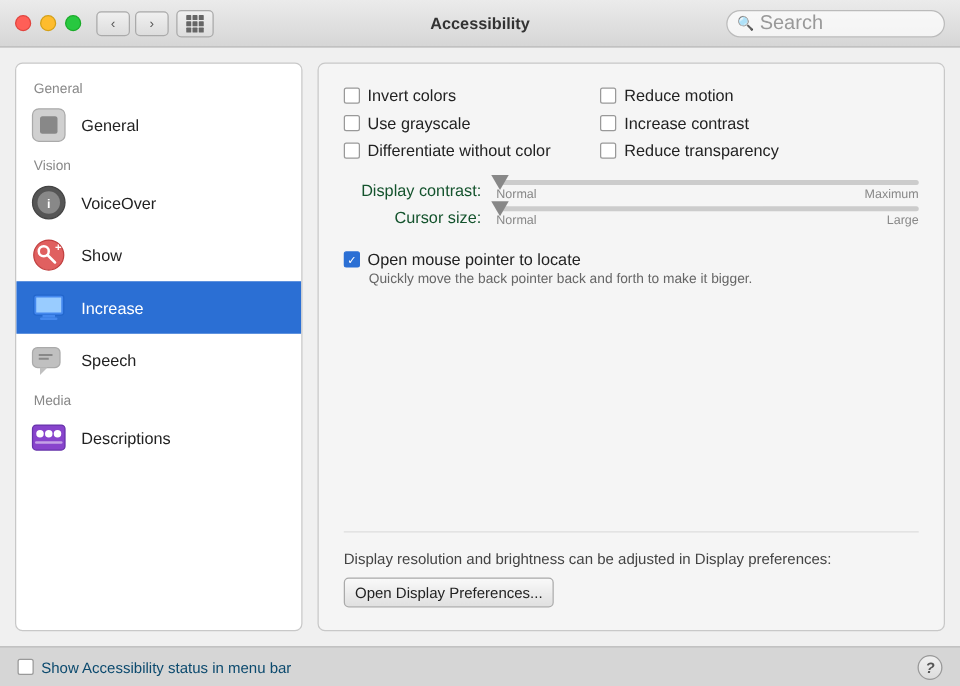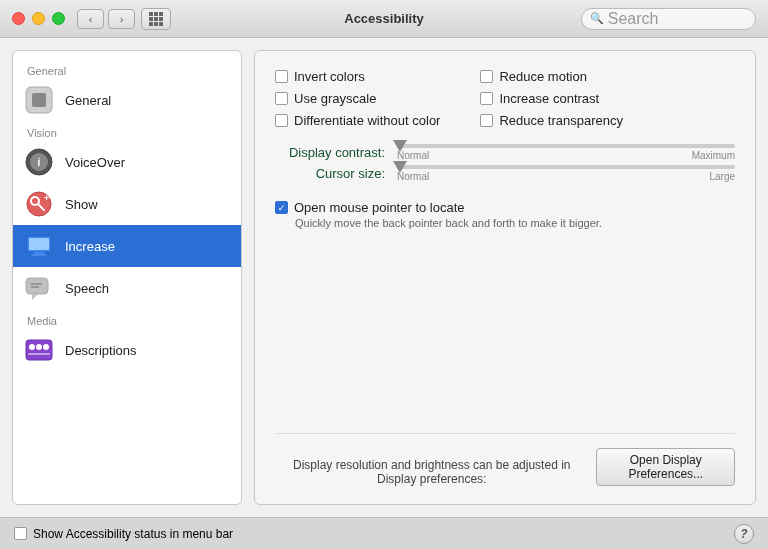--- a/index.html
+++ b/index.html
@@ -283,22 +283,22 @@
       color: #666;
       margin-left: 20px;
     }
 
     
     .display-prefs-section {
       margin-top: auto;
       border-top: 1px solid #ddd;
       padding-top: 14px;
       display: flex;
-      flex-direction: row;
-      align-items: flex-end;
+      flex-direction: column;
+      align-items: flex-start;
       gap: 8px;
     }
     .display-prefs-label {
       font-size: 12px;
       color: #444;
       text-align: center;
     }
     .open-display-btn {
       padding: 4px 8px;
       background: linear-gradient(to bottom, #f9f9f9, #e0e0e0);
@@ -327,21 +327,21 @@
     }
     .bottom-checkbox {
       width: 13px;
       height: 13px;
       border: 1px solid #999;
       background: white;
       border-radius: 2px;
     }
     .bottom-label {
       font-size: 12px;
-      color: #000000;
+      color: #0c4a6e;
     }
     .help-btn {
       width: 20px;
       height: 20px;
       border-radius: 50%;
       border: 1px solid #999;
       background: linear-gradient(to bottom, #f0f0f0, #ddd);
       display: flex;
       align-items: center;
       justify-content: center;

